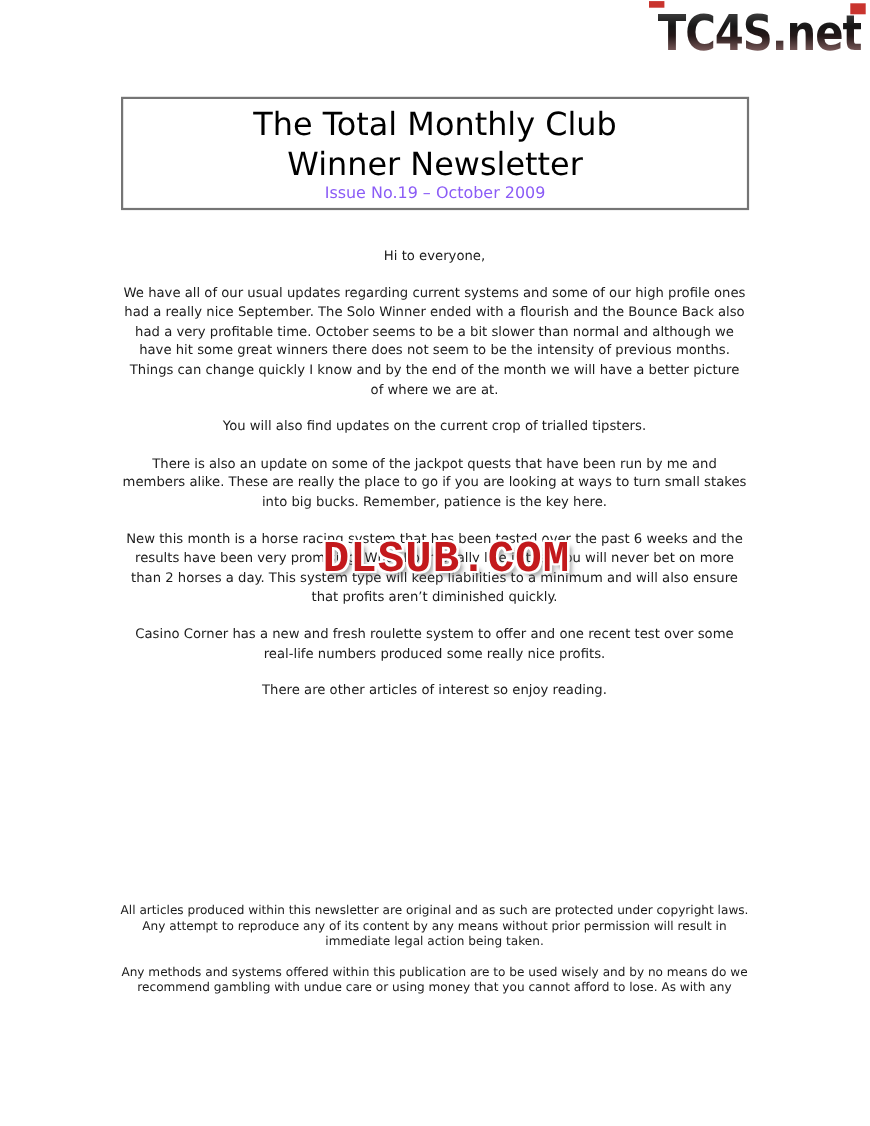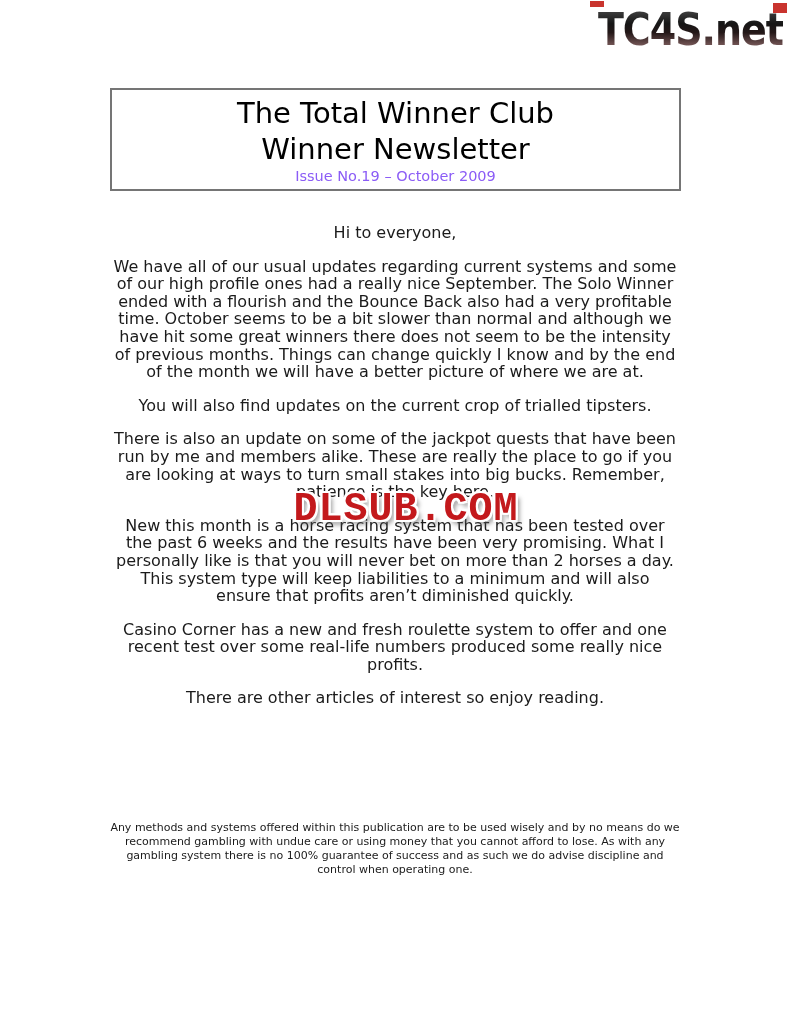--- a/index.html
+++ b/index.html
@@ -60,21 +60,21 @@
     color: #8b5cf6;
   }
 
   
   .body-col {
     position: absolute;
     left: 111px;
     top: 224px;
     width: 568px;
     text-align: center;
-    font-size: 16px;
+    font-size: 12px;
     line-height: 17.6px;
     color: #1b1b1b;
   }
   .body-col p { margin: 16px 0 0 0; }
   .body-col p.first { margin-top: 0; }
 
   
   .legal-col {
     position: absolute;
     left: 106px;
@@ -151,39 +151,40 @@
 <div class="page">
 
   <div class="red-mark m1"></div>
   <div class="red-mark m2"></div>
   <div class="logo-wrap">
     <span class="logo">TC4S.net</span>
   </div>
 
   <div class="masthead">
     <div class="title">
-      <div>The Total Winner Club</div>
+      <div>The Total Monthly Club</div>
       <div>Winner Newsletter</div>
     </div>
     <div class="issue">Issue No.19 – October 2009</div>
   </div>
 
   <div class="body-col">
     <p class="first">Hi to everyone,</p>
     <p>We have all of our usual updates regarding current systems and some of our high profile ones had a really nice September. The Solo Winner ended with a flourish and the Bounce Back also had a very profitable time. October seems to be a bit slower than normal and although we have hit some great winners there does not seem to be the intensity of previous months. Things can change quickly I know and by the end of the month we will have a better picture of where we are at.</p>
     <p>You will also find updates on the current crop of trialled tipsters.</p>
     <p>There is also an update on some of the jackpot quests that have been run by me and members alike. These are really the place to go if you are looking at ways to turn small stakes into big bucks. Remember, patience is the key here.</p>
     <p>New this month is a horse racing system that has been tested over the past 6 weeks and the results have been very promising. What I personally like is that you will never bet on more than 2 horses a day. This system type will keep liabilities to a minimum and will also ensure that profits aren’t diminished quickly.</p>
     <p>Casino Corner has a new and fresh roulette system to offer and one recent test over some real-life numbers produced some really nice profits.</p>
     <p>There are other articles of interest so enjoy reading.</p>
   </div>
 
   <div class="wm-dlsub">DLSUB.COM</div>
 
   <div class="legal-col">
+    <p>All articles produced within this newsletter are original and as such are protected under copyright laws. Any attempt to reproduce any of its content by any means without prior permission will result in immediate legal action being taken.</p>
     <p>Any methods and systems offered within this publication are to be used wisely and by no means do we recommend gambling with undue care or using money that you cannot afford to lose. As with any gambling system there is no 100% guarantee of success and as such we do advise discipline and control when operating one.</p>
   </div>
 
   <div class="page-number">1</div>
 
   <div class="footer">
     <div class="l1">All content is copyright © 2009 The Total Betting Club and may not be</div>
     <div class="l2">prior written consent.</div>
   </div>
 

